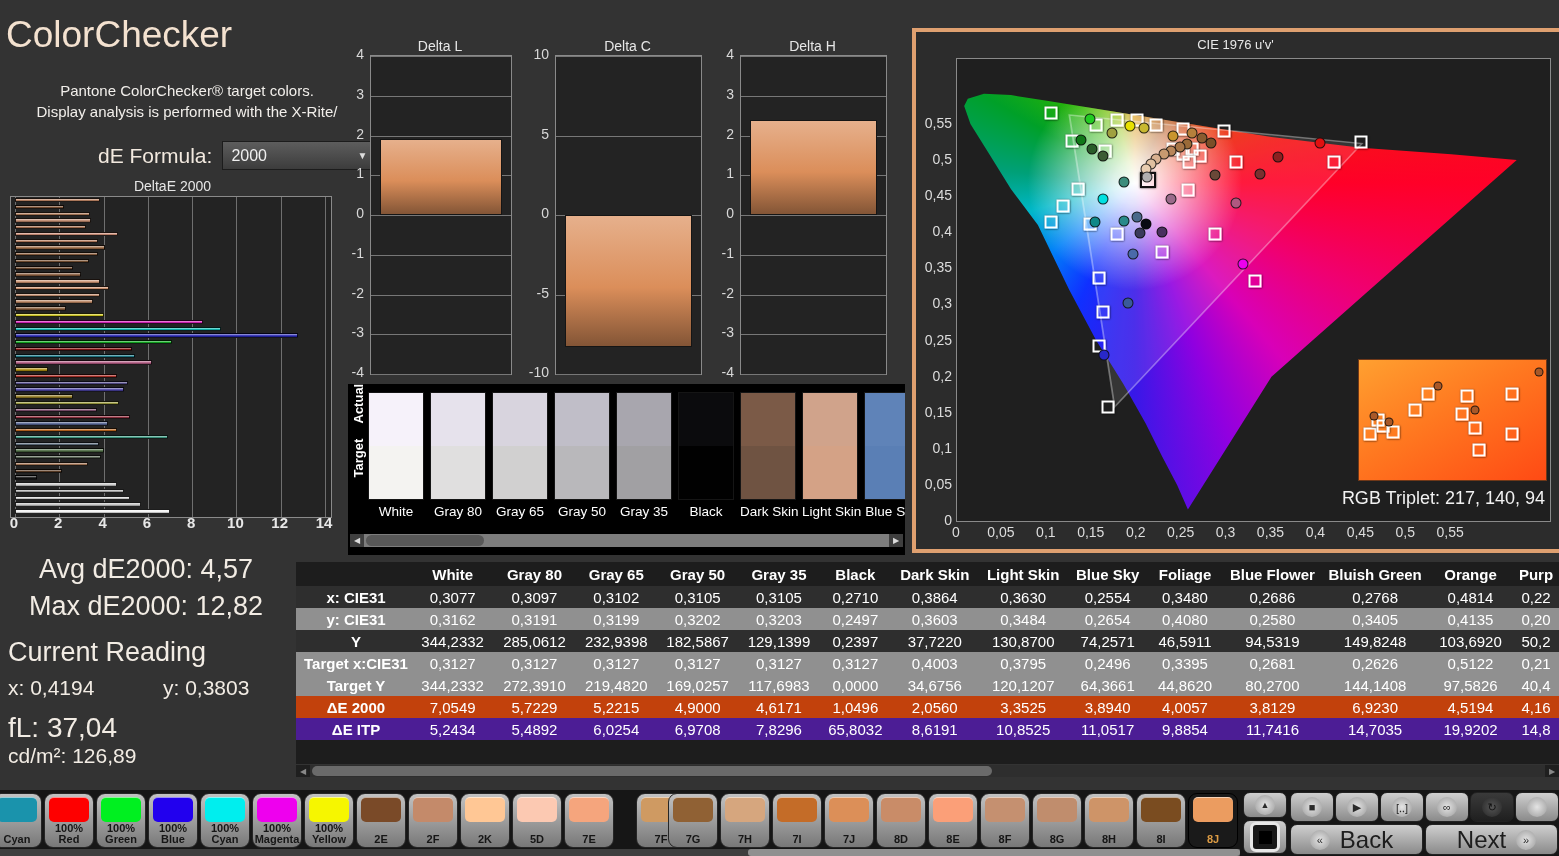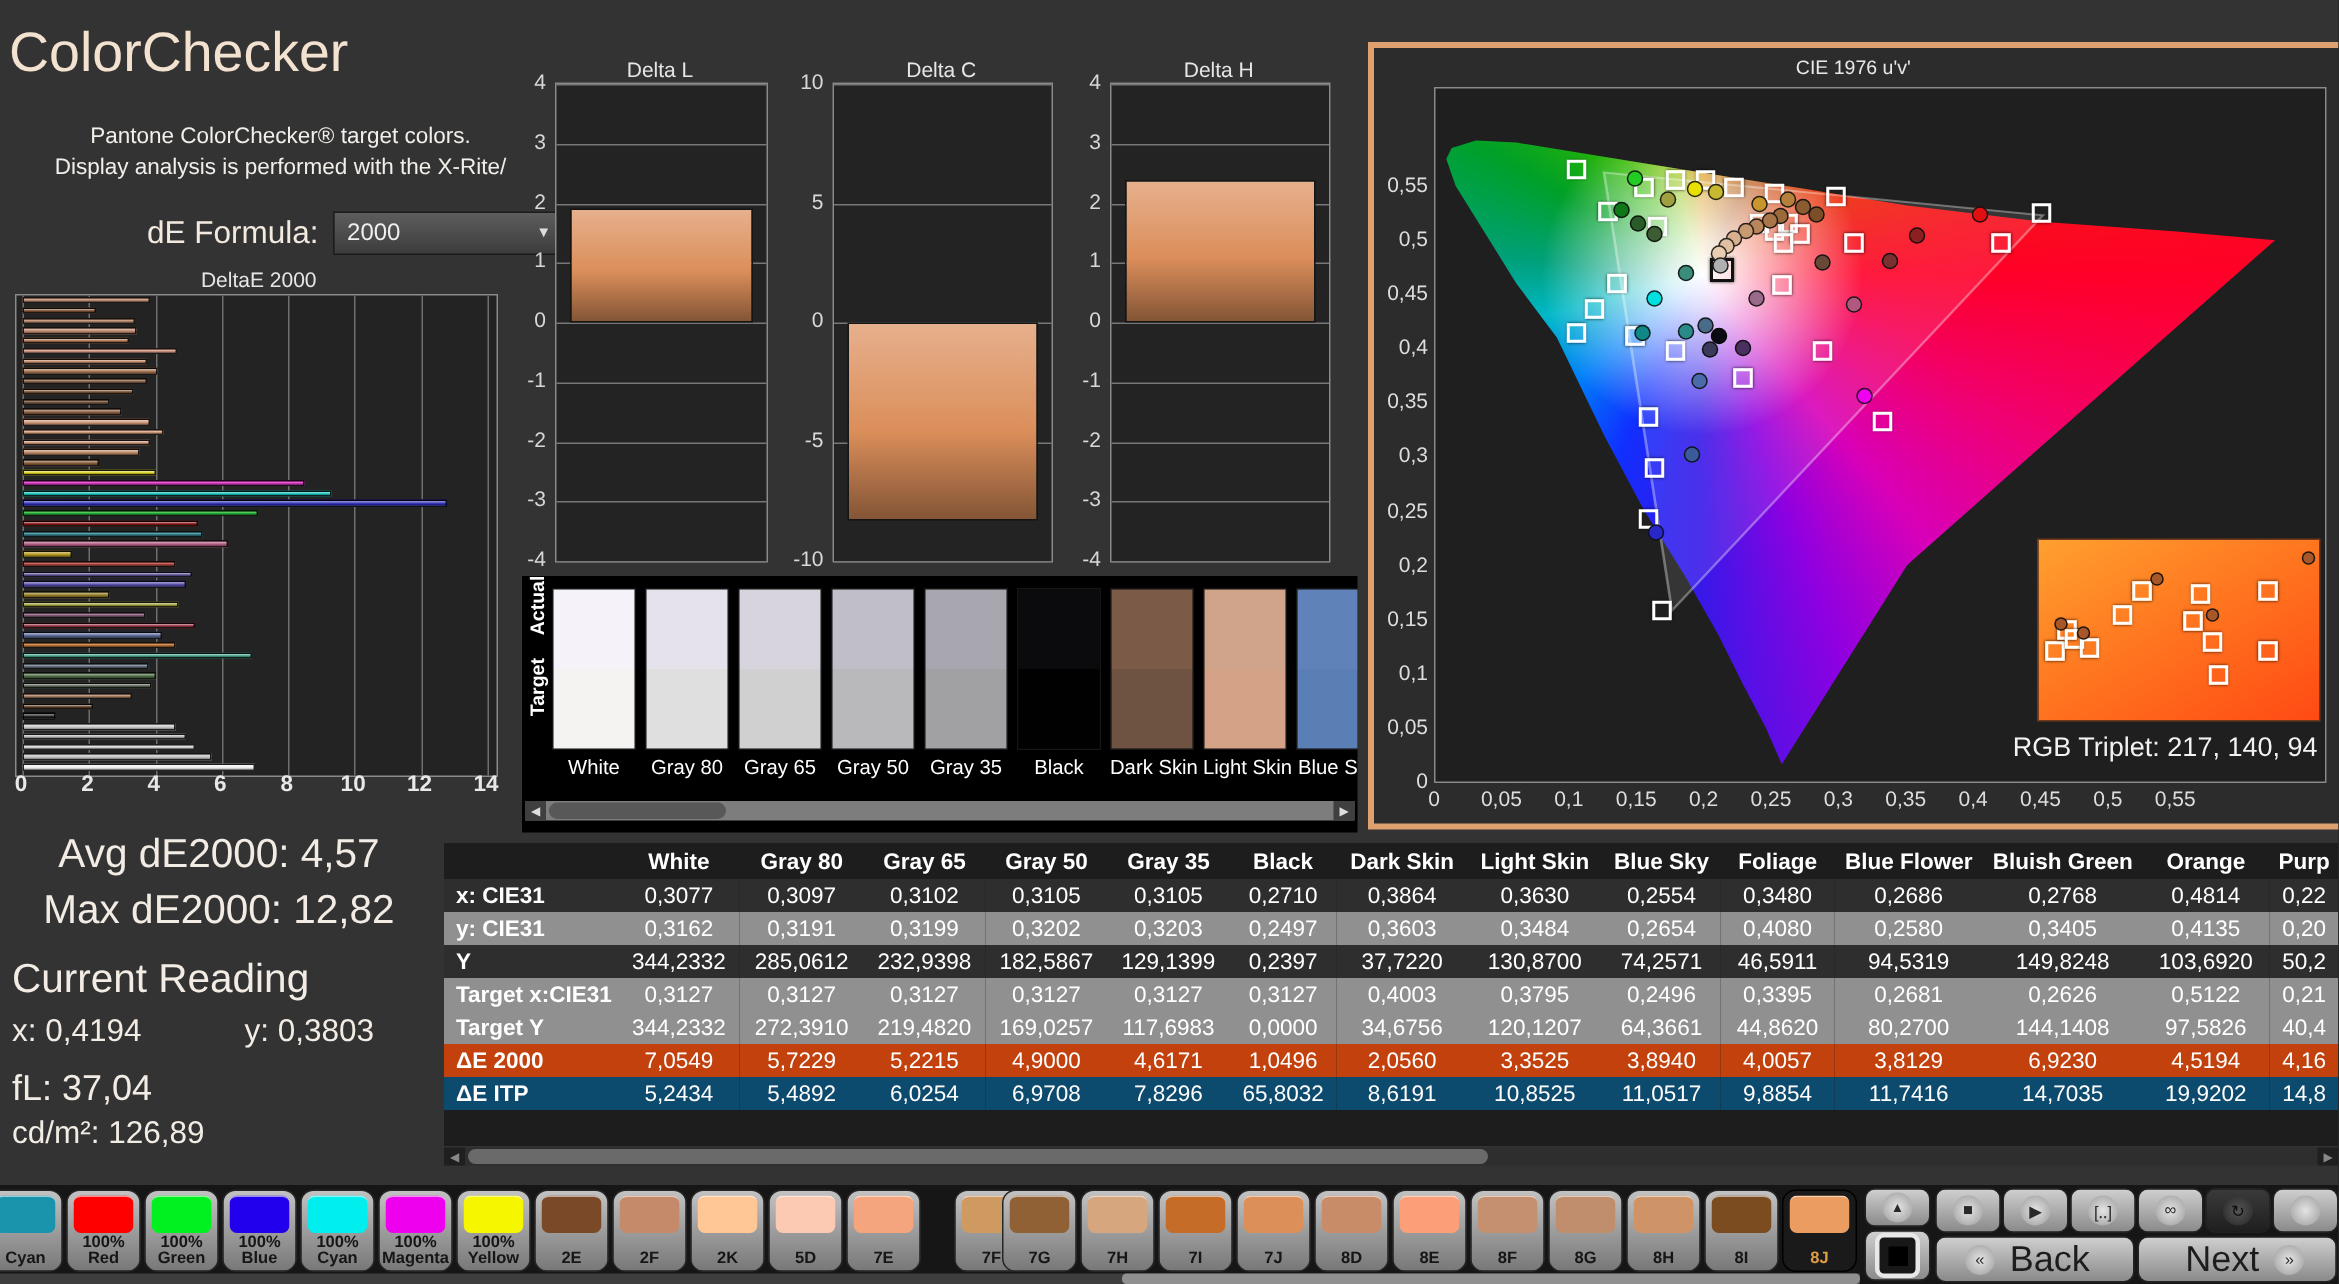--- a/index.html
+++ b/index.html
@@ -46,21 +46,21 @@
   .cie-circle{position:absolute;width:11px;height:11px;border-radius:50%;border:1.5px solid rgba(10,10,10,.85);
       box-sizing:border-box;transform:translate(-50%,-50%);}
   #cie-inset{left:442px;top:327px;width:187px;height:120px;background:linear-gradient(150deg,#ffa030 0%,#ff7820 45%,#ff4a14 100%);
       border:1px solid #703818;overflow:hidden;}
   #rgb-label{left:240px;top:456px;width:389px;text-align:right;font-size:18px;color:#f2f2f2;}
   .sum-text{color:#f2ece4;}
   #detail-table{left:296px;top:562px;width:1263px;height:202px;overflow:hidden;background:#1d1d1d;}
   #detail-table table{border-collapse:collapse;table-layout:fixed;}
   #detail-table th{font-size:15px;font-weight:bold;color:#fff;height:24px;white-space:nowrap;padding:0 4px;text-align:center;}
   #detail-table td{font-size:15px;color:#fff;height:22px;white-space:nowrap;padding:0 4px;text-align:center;}
-  #detail-table td.rowlab{text-align:left;font-weight:bold;padding-left:8px;}
+  #detail-table td.rowlab{text-align:center;font-weight:bold;padding-left:8px;}
   #toolbar{left:0;top:790px;width:1559px;height:66px;background:#161616;}
   .patch-btn{position:absolute;top:3px;width:50px;height:55px;border-radius:9px;border:1px solid #262626;
       background:linear-gradient(#c2c2c2,#787878);box-sizing:border-box;cursor:pointer;}
   .patch-btn.selected{background:#1a1a1a;border-color:#000;}
   .patch-swatch{position:absolute;left:4px;top:3px;width:40px;height:25px;border-radius:5px;
       border-top:1px solid rgba(255,255,255,.55);box-sizing:border-box;}
   .patch-label{position:absolute;left:1px;bottom:2px;width:46px;text-align:center;font-size:11px;line-height:11px;
       color:#161616;font-weight:bold;}
   .patch-btn.selected .patch-label{color:#dd9c44;}
   .tp-btn{position:absolute;border-radius:7px;border:1px solid #222;background:linear-gradient(#cfcfcf,#8a8a8a);
@@ -400,21 +400,21 @@
         <div class="cie-circle" style="left: 96%; top: 10%; background: rgb(168, 88, 40); width: 9px; height: 9px;"></div>
       </div>
     <div id="rgb-label" class="abs">RGB Triplet: 217, 140, 94</div>
   </div>
 
   <div class="abs sum-text" style="left:0;top:554px;width:292px;text-align:center;font-size:27px;">Avg dE2000: 4,57</div>
   <div class="abs sum-text" style="left:0;top:591px;width:292px;text-align:center;font-size:27px;">Max dE2000: 12,82</div>
   <div class="abs sum-text" style="left:8px;top:637px;font-size:27px;">Current Reading</div>
   <div class="abs sum-text" style="left:8px;top:676px;font-size:21px;">x: 0,4194</div>
   <div class="abs sum-text" style="left:163px;top:676px;font-size:21px;">y: 0,3803</div>
-  <div class="abs sum-text" style="left:8px;top:712px;font-size:24px;">fL: 37,04</div>
+  <div class="abs sum-text" style="left:8px;top:712px;font-size:28px;">fL: 37,04</div>
   <div class="abs sum-text" style="left:8px;top:744px;font-size:21px;">cd/m²: 126,89</div>
 
   <div id="detail-table" class="abs">
       <table>
         <colgroup>
           <col style="width: 116px;">
           <col style="width: 82px;">
           <col style="width: 83px;">
           <col style="width: 82px;">
           <col style="width: 82px;">
@@ -544,21 +544,21 @@
             <td>1,0496</td>
             <td>2,0560</td>
             <td>3,3525</td>
             <td>3,8940</td>
             <td>4,0057</td>
             <td>3,8129</td>
             <td>6,9230</td>
             <td>4,5194</td>
             <td>4,16</td>
           </tr>
-          <tr style="background: #0c4a6e; margin-top: 44px;">
+          <tr style="background: #4c1d95; margin-top: 44px;">
             <td class="rowlab">ΔE ITP</td>
             <td>5,2434</td>
             <td>5,4892</td>
             <td>6,0254</td>
             <td>6,9708</td>
             <td>7,8296</td>
             <td>65,8032</td>
             <td>8,6191</td>
             <td>10,8525</td>
             <td>11,0517</td>

